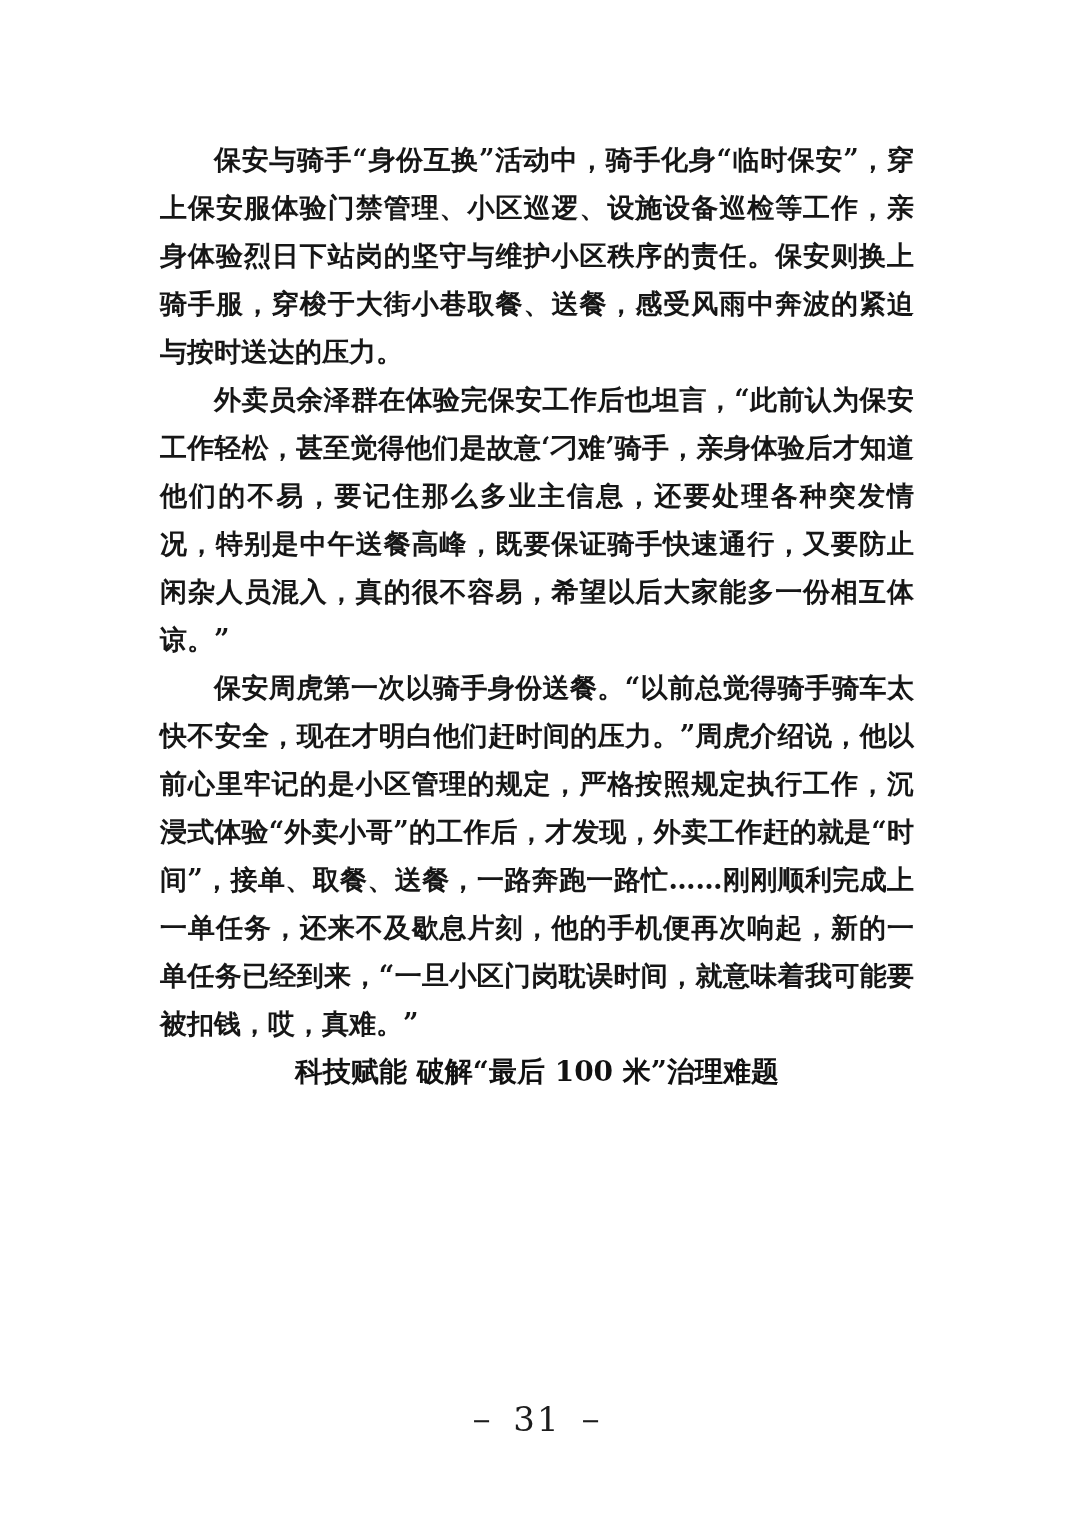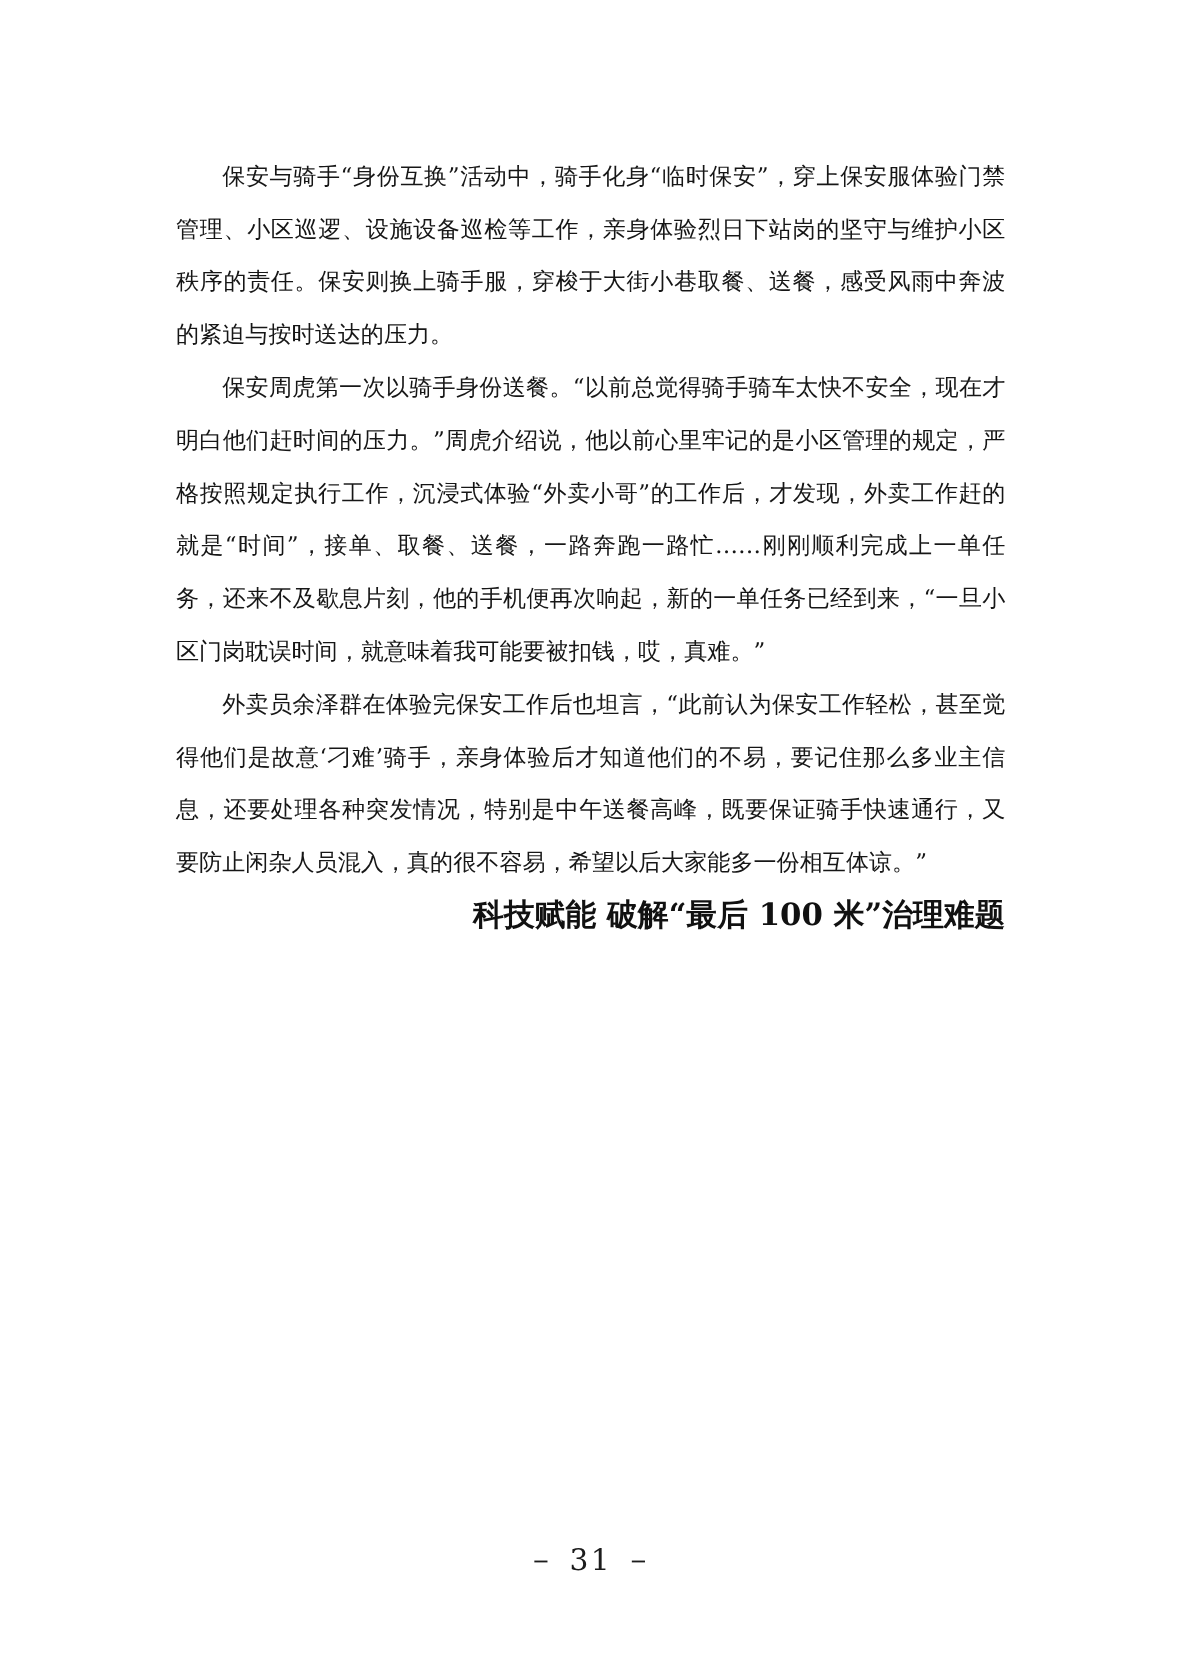--- a/index.html
+++ b/index.html
@@ -13,51 +13,52 @@
     color: #161616;
     overflow: hidden;
   }
   .content {
     position: absolute;
     left: 160px;
     top: 136px;
     width: 754px;
   }
   .para {
-    font-size: 21px;
+    font-size: 27px;
     line-height: 48px;
     text-align: justify;
     text-justify: inter-character;
     text-indent: 2em;
     color: #161616;
+    font-weight: bold;
   }
   .section-heading {
     font-size: 28px;
     line-height: 48px;
     font-weight: bold;
-    text-align: right;
+    text-align: center;
     text-indent: 0;
     color: #111111;
   }
   .page-footer {
     position: absolute;
     left: 0;
     top: 1402px;
     width: 100%;
     text-align: center;
-    font-size: 27px;
+    font-size: 34px;
     line-height: 34px;
     color: #1c1c1c;
     letter-spacing: 2px;
   }
 </style>
 </head>
 <body>
 
 <div class="page">
   <div class="content">
     <p class="para">保安与骑手“身份互换”活动中，骑手化身“临时保安”，穿上保安服体验门禁管理、小区巡逻、设施设备巡检等工作，亲身体验烈日下站岗的坚守与维护小区秩序的责任。保安则换上骑手服，穿梭于大街小巷取餐、送餐，感受风雨中奔波的紧迫与按时送达的压力。</p>
+    <p class="para">外卖员余泽群在体验完保安工作后也坦言，“此前认为保安工作轻松，甚至觉得他们是故意‘刁难’骑手，亲身体验后才知道他们的不易，要记住那么多业主信息，还要处理各种突发情况，特别是中午送餐高峰，既要保证骑手快速通行，又要防止闲杂人员混入，真的很不容易，希望以后大家能多一份相互体谅。”</p>
     <p class="para">保安周虎第一次以骑手身份送餐。“以前总觉得骑手骑车太快不安全，现在才明白他们赶时间的压力。”周虎介绍说，他以前心里牢记的是小区管理的规定，严格按照规定执行工作，沉浸式体验“外卖小哥”的工作后，才发现，外卖工作赶的就是“时间”，接单、取餐、送餐，一路奔跑一路忙……刚刚顺利完成上一单任务，还来不及歇息片刻，他的手机便再次响起，新的一单任务已经到来，“一旦小区门岗耽误时间，就意味着我可能要被扣钱，哎，真难。”</p>
-    <p class="para">外卖员余泽群在体验完保安工作后也坦言，“此前认为保安工作轻松，甚至觉得他们是故意‘刁难’骑手，亲身体验后才知道他们的不易，要记住那么多业主信息，还要处理各种突发情况，特别是中午送餐高峰，既要保证骑手快速通行，又要防止闲杂人员混入，真的很不容易，希望以后大家能多一份相互体谅。”</p>
     <h2 class="section-heading">科技赋能 破解“最后 100 米”治理难题</h2>
   </div>
   <div class="page-footer">－ 31 －</div>
 </div>
 
 </body></html>

